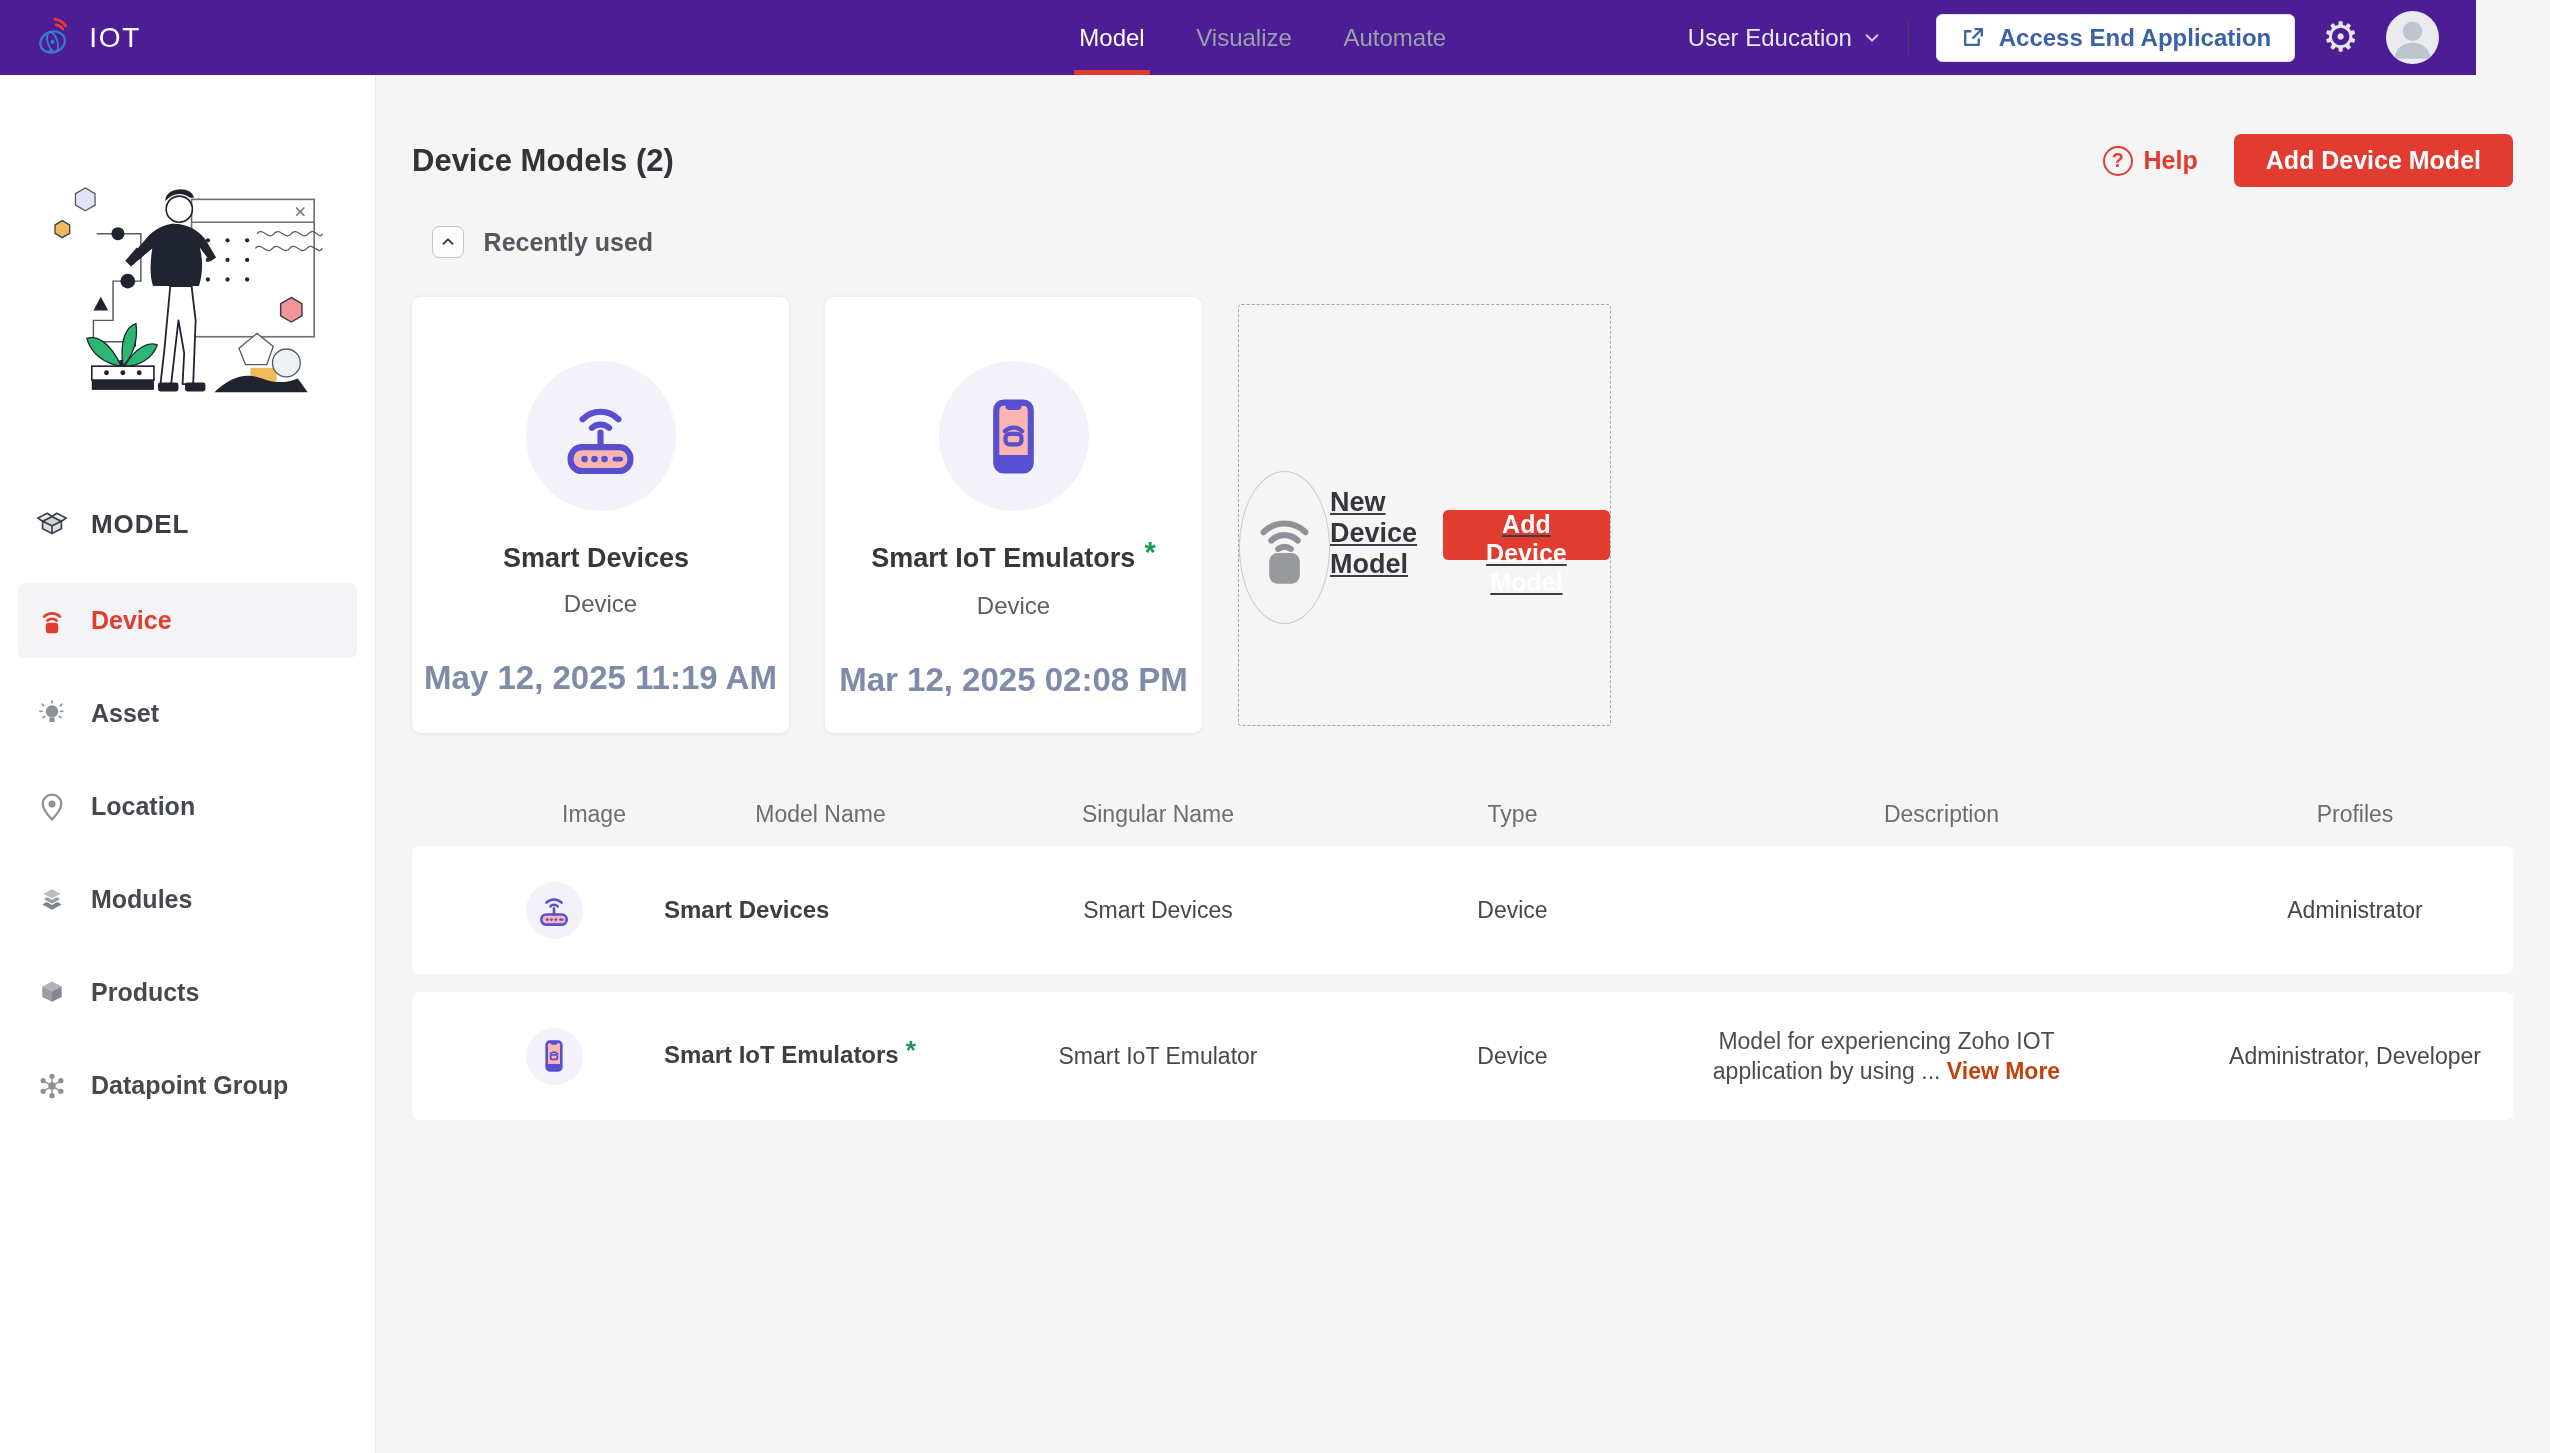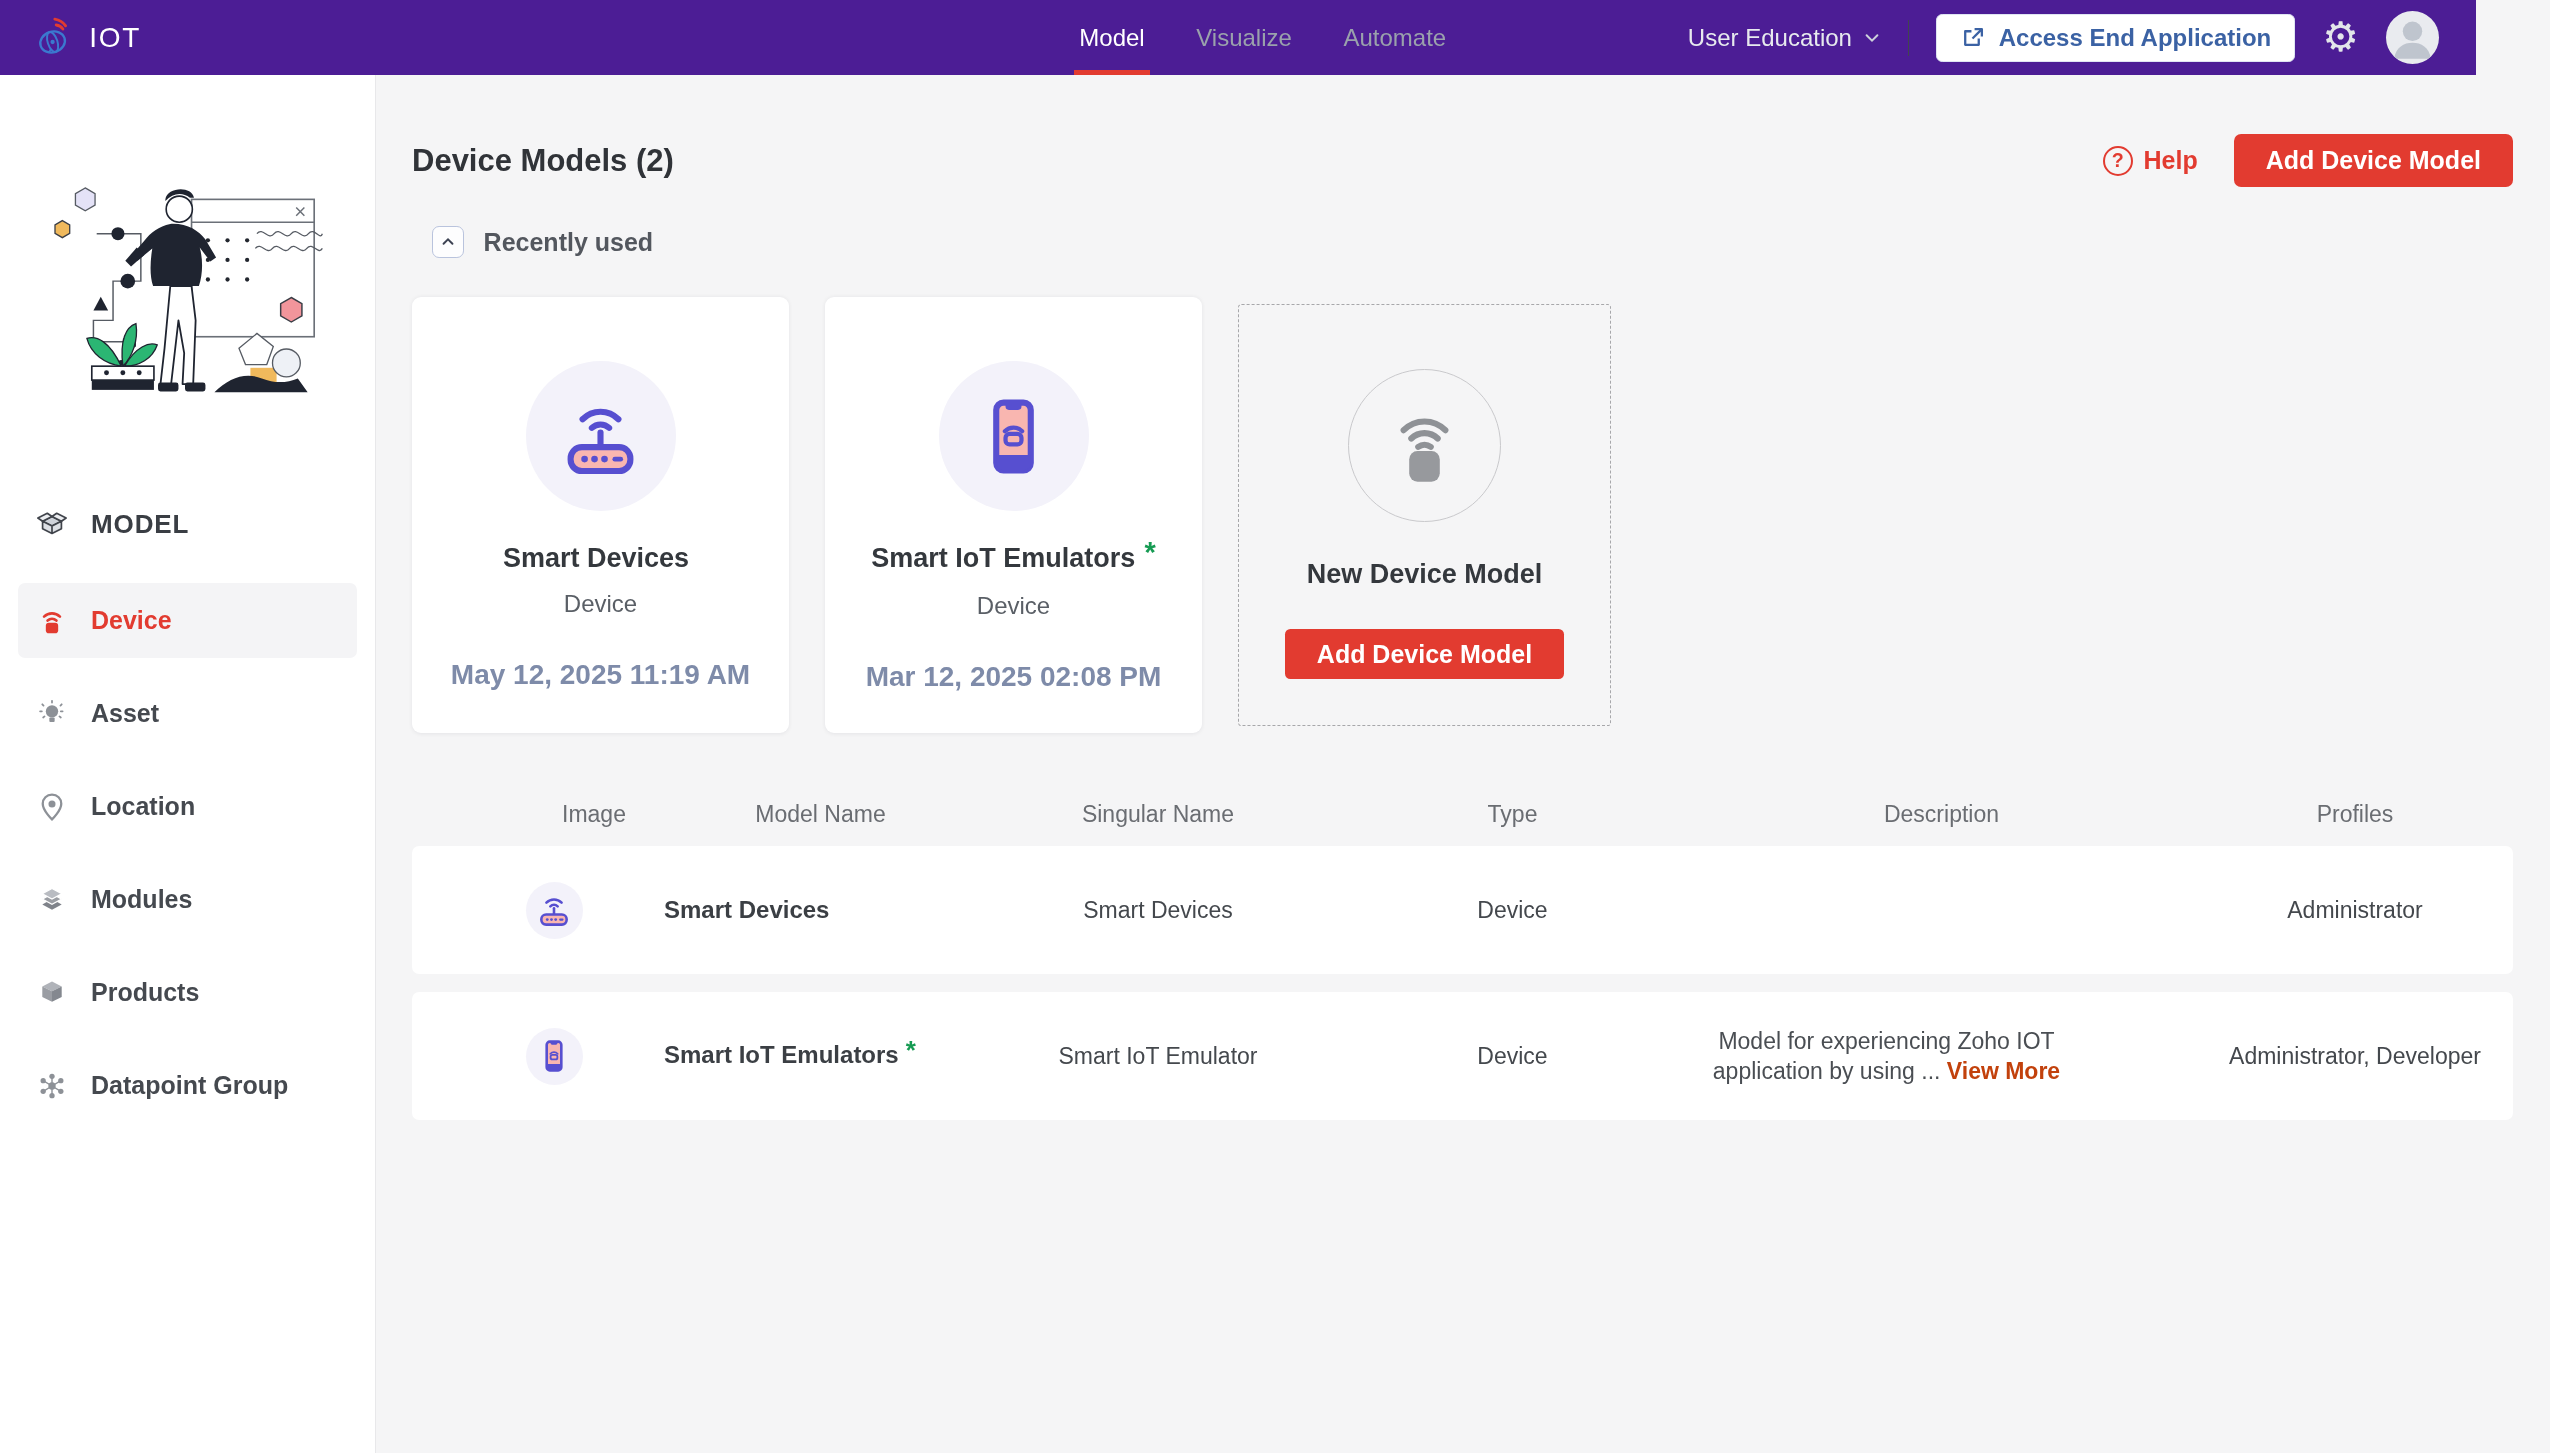--- a/index.html
+++ b/index.html
@@ -52,23 +52,23 @@
   .recent-label { font-size:25px; font-weight:600; color:#53575e; }
   
   .cards { margin-top:39px; display:flex; gap:36px; align-items:flex-start; }
   .card { width:377px; height:436px; background:#ffffff; border-radius:9px;
     box-shadow:0 0.9px 4.5px rgba(20,20,40,.07); display:flex; flex-direction:column; align-items:center; cursor:pointer;}
   .card-circle { width:150px; height:150px; border-radius:50%; background:#f3f2fa; margin-top:64px;
     display:flex; align-items:center; justify-content:center; }
   .card-title { margin-top:32px; font-size:27px; font-weight:700; color:#34383d; display:flex; gap:9px; }
   .mark { color:#169b53; font-weight:700; font-size:29px; position:relative; top:-7.1px; }
   .card-sub { margin-top:16px; font-size:24px; color:#5a5f66; }
-  .card-date { margin-top:41px; font-size:28px; font-weight:600; color:#7e8ba9; }
+  .card-date { margin-top:41px; font-size:33px; font-weight:600; color:#7e8ba9; }
   .new-card { width:373px; height:422px; margin-top:7.1px; border:1.8px dashed #a7a7aa; border-radius:3.6px;
-    display:flex; flex-direction:column; align-items:center; }
+    display:flex; flex-direction:row; align-items:center;text-decoration:underline; }
   .new-circle { width:153px; height:153px; border:0.9px solid #c9c9cc; border-radius:50%; margin-top:64px;
     display:flex; align-items:center; justify-content:center; }
   .new-title { margin-top:37px; font-size:27px; font-weight:700; color:#34383d; }
   .new-card .btn-red { margin-top:39px; height:50px; border-radius:5.3px; }
   
   .table { margin-top:68px; }
   .tgrid { display:grid; grid-template-columns:140px 313px 362px 347px 511px 1fr; padding-left:112px;text-align:center; }
   .thead { font-size:23px; color:#6a6d72; }
   .trow { background:#ffffff; border-radius:7.1px; height:128px; align-items:center; margin-top:18px; cursor:pointer;}
   .trow:first-of-type { margin-top:21.4px; }

